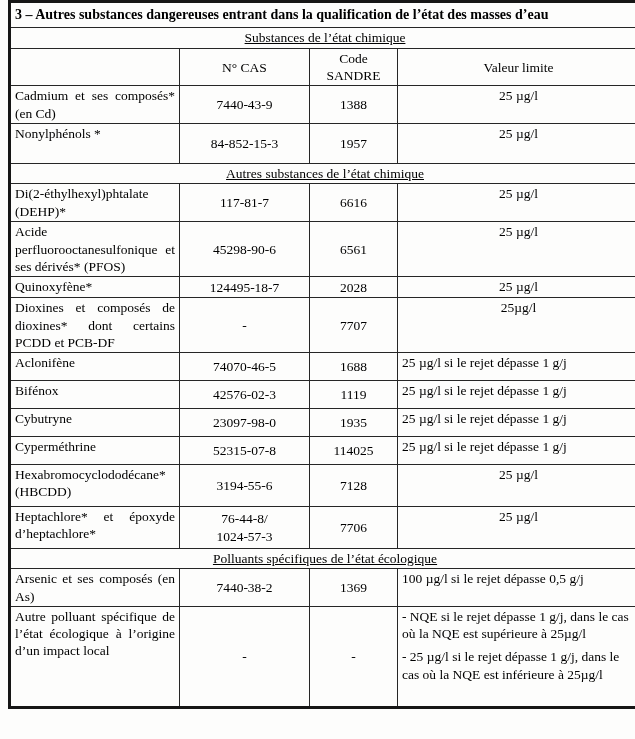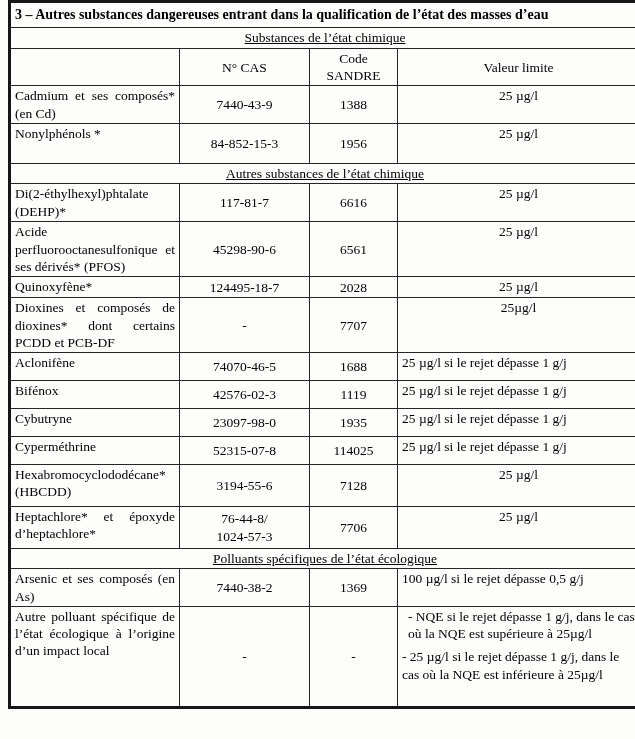--- a/index.html
+++ b/index.html
@@ -23,21 +23,21 @@
   }
   
   td.title-cell { font-weight:bold; font-size:14px; padding:3px 4px; }
   td.section-cell { text-align:center; padding:1px 2px; }
   td.section-cell span { text-decoration:underline; }
   td.colhead { text-align:center; vertical-align:middle; }
   td.sub { text-align:justify; }
   td.cas, td.sandre { text-align:center; vertical-align:middle; white-space:pre-line; }
   td.limit { text-align:center; vertical-align:top; }
   td.limit.left { text-align:left; }
-  td.limit .p1 { margin-bottom:6px;margin-left:6px; }
+  td.limit .p1 { margin-bottom:6px; }
   tr.h20{height:20px} tr.h21{height:21px} tr.h22{height:22px} tr.h25{height:25px}
   tr.h28{height:28px} tr.h32{height:32px} tr.h36{height:36px} tr.h38{height:38px}
   tr.h40{height:40px} tr.h42{height:42px} tr.h43{height:42px} tr.h54{height:54px}
   tr.h55{height:55px} tr.h101{height:101px}
 </style>
 </head>
 <body>
 
 <div class="doc">
 <table class="main">
@@ -66,21 +66,21 @@
 
   <tr class="h32">
     <td class="sub">Cadmium et ses composés* (en Cd)</td>
     <td class="cas">7440-43-9</td>
     <td class="sandre">1388</td>
     <td class="limit">25 µg/l</td>
   </tr>
   <tr class="h40">
     <td class="sub">Nonylphénols *</td>
     <td class="cas">84-852-15-3</td>
-    <td class="sandre">1956</td>
+    <td class="sandre">1957</td>
     <td class="limit">25 µg/l</td>
   </tr>
 
   <tr class="h20">
     <td colspan="4" class="section-cell"><span>Autres substances de l’état chimique</span></td>
   </tr>
 
   <tr class="h38">
     <td class="sub">Di(2-éthylhexyl)phtalate (DEHP)*</td>
     <td class="cas">117-81-7</td>

